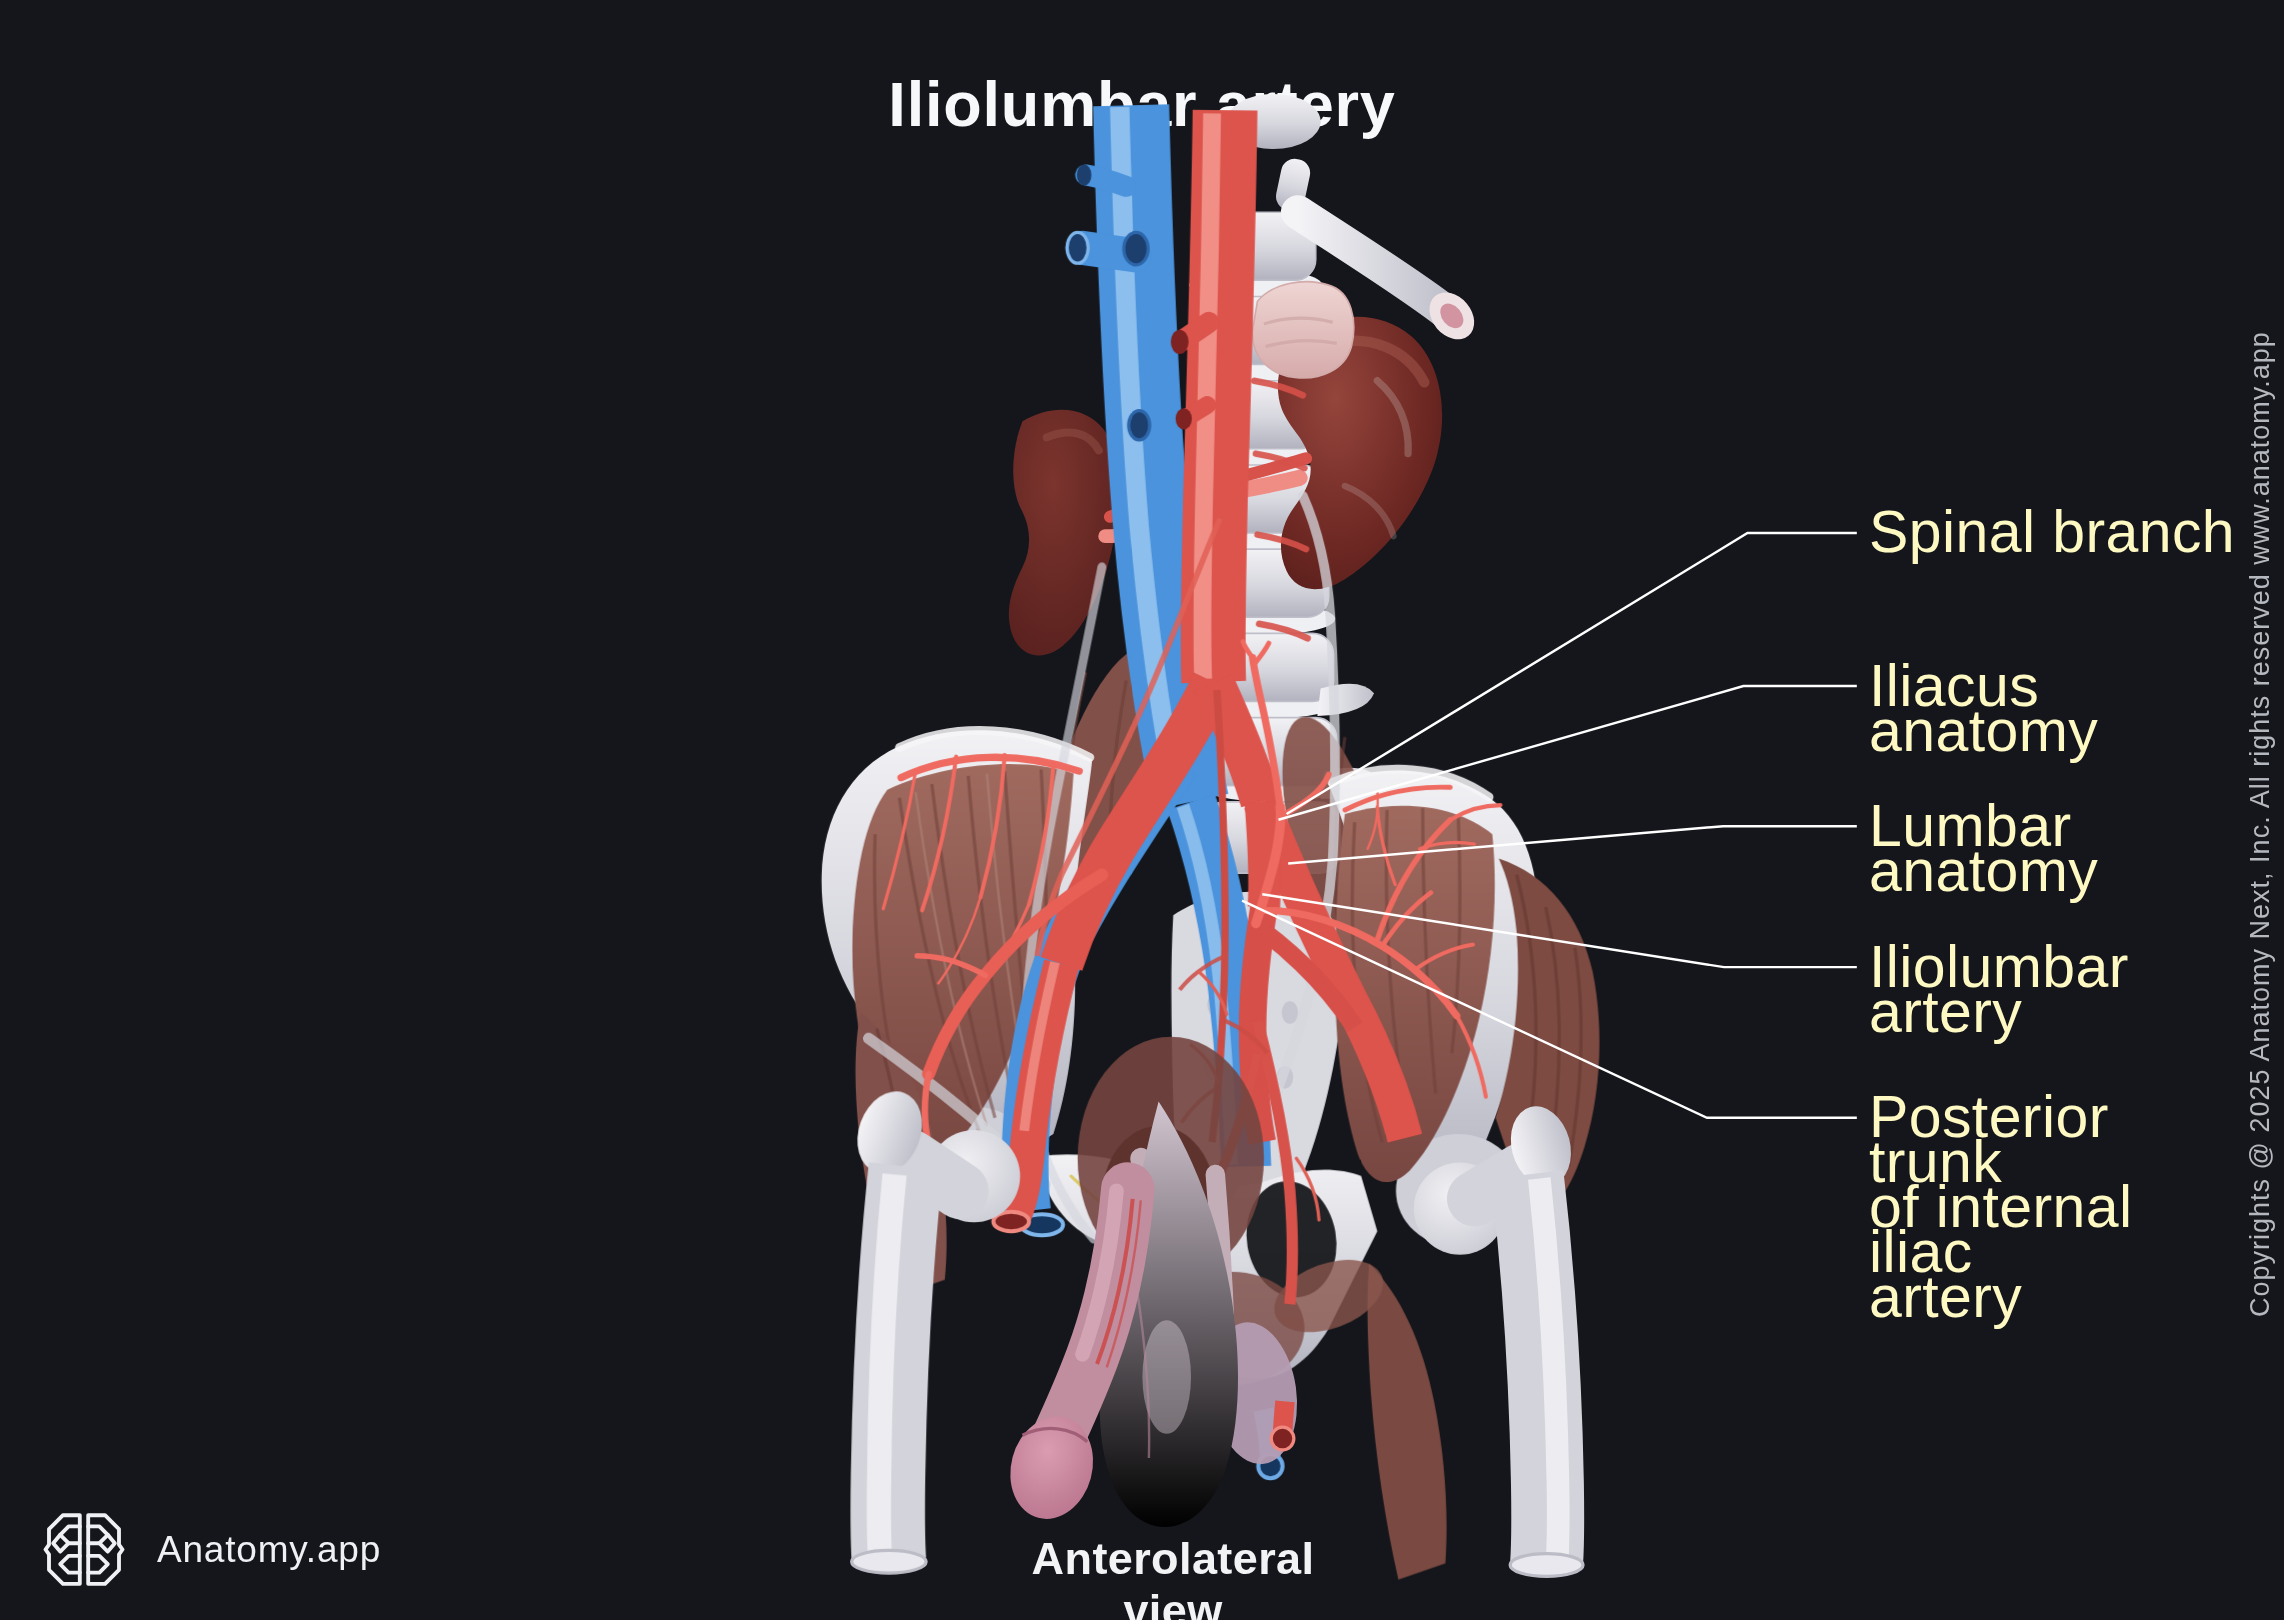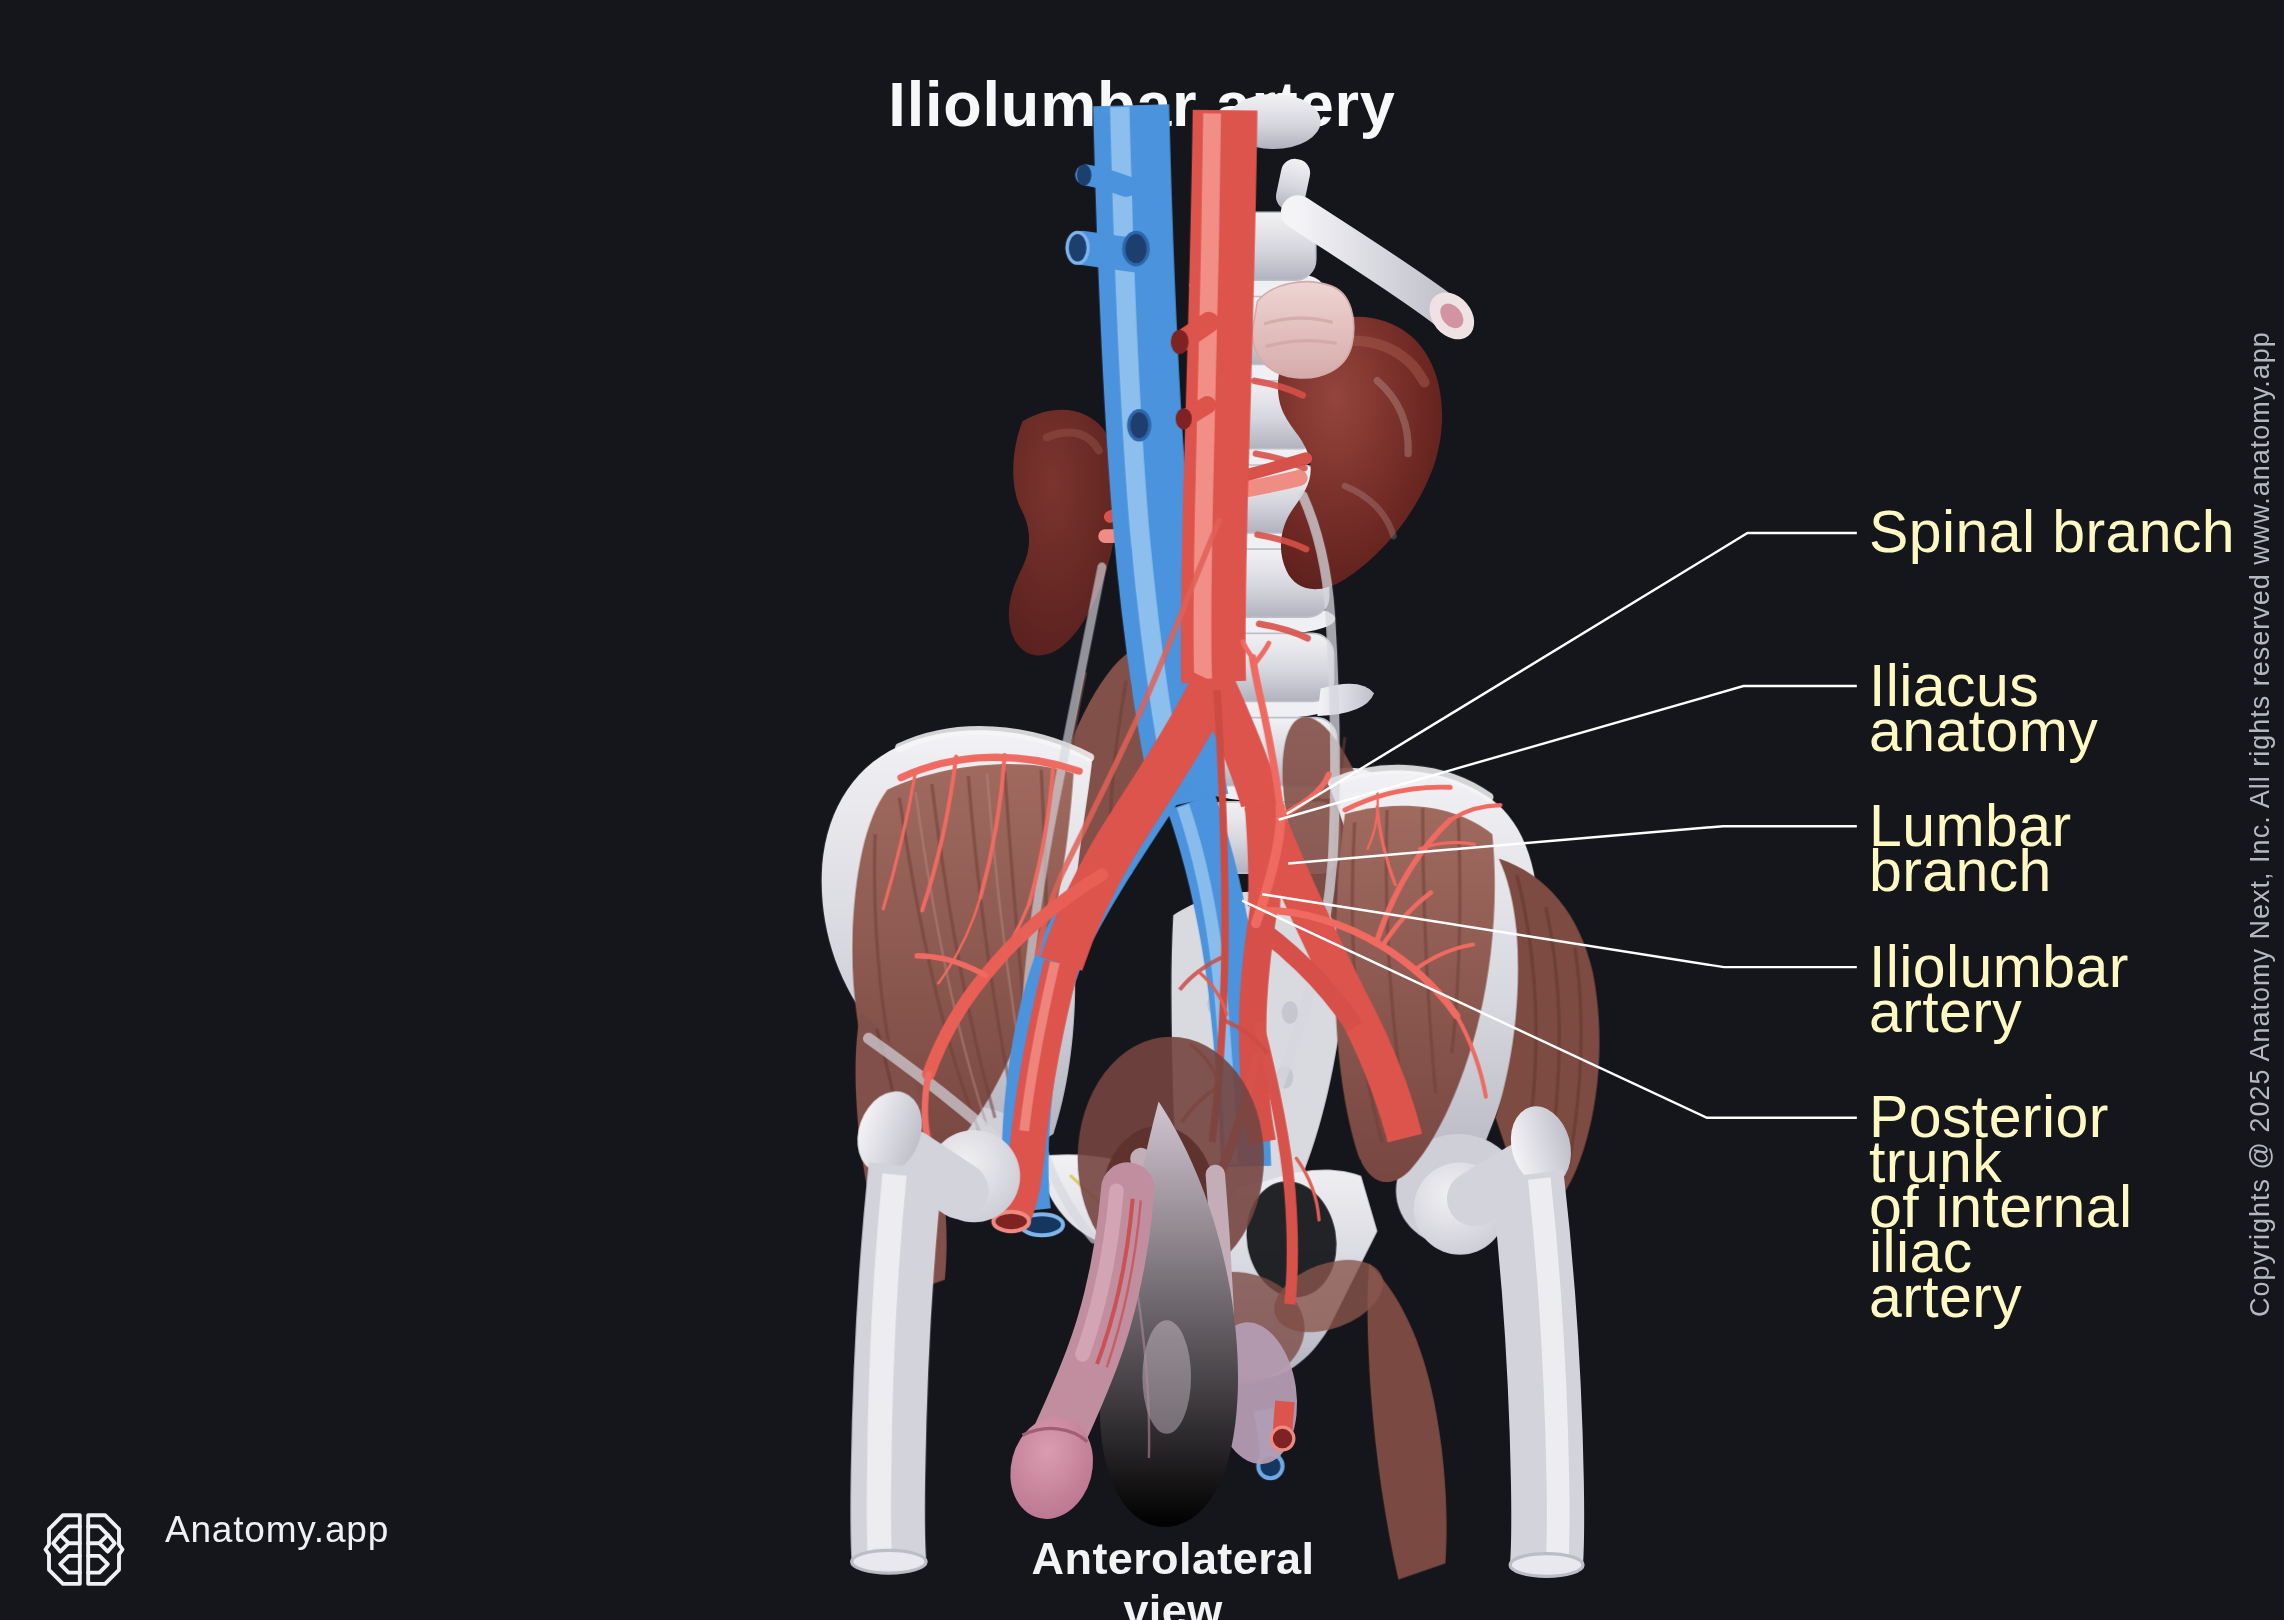--- a/index.html
+++ b/index.html
@@ -15,21 +15,21 @@
   #anatomy{position:absolute;left:0;top:0;}
   .anno-label{
     position:absolute;
     font-size:59px;line-height:45px;font-weight:500;color:#fef9c3;
     letter-spacing:0.4px;white-space:pre-line;width:381px;
   }
   .caption{
     position:absolute;top:1533px;left:1003px;width:340px;text-align:center;
     font-size:45px;font-weight:600;color:#f2f3f5;letter-spacing:0.4px;
   }
-  .brand{position:absolute;left:42px;top:1509px;display:flex;gap:39px;}
+  .brand{position:absolute;left:42px;top:1509px;display:flex;align-items:center;gap:31px;}
   .brand-name{font-size:37px;color:#eef0f3;letter-spacing:0.8px;}
   .copyright{
     position:absolute;right:8px;top:231px;height:1086px;
     writing-mode:vertical-rl;transform:rotate(180deg);
     font-size:27px;color:#b5b8be;letter-spacing:1px;
     display:flex;align-items:center;
   }
 </style>
 </head>
 <body>
@@ -342,21 +342,21 @@
         <polyline points="1578,1012 2152,847 2292,847"></polyline>
         <polyline points="1590,1066 2127,1020 2292,1020"></polyline>
         <polyline points="1558,1104 2128,1194 2292,1194"></polyline>
         <polyline points="1533,1112 2107,1380 2292,1380"></polyline>
       </g>
   </svg>
 
   <div id="annotations">
       <div class="anno-label" style="left: 1869px; top: 510px;">Spinal branch</div>
       <div class="anno-label" style="left: 1869px; top: 664px;">Iliacus anatomy</div>
-      <div class="anno-label" style="left: 1869px; top: 804px;">Lumbar branch</div>
+      <div class="anno-label" style="left: 1869px; top: 804px;">Lumbar anatomy</div>
       <div class="anno-label" style="left: 1869px; top: 945px;">Iliolumbar artery</div>
       <div class="anno-label" style="left: 1869px; top: 1095px;">Posterior trunk
 of internal iliac
 artery</div>
     </div>
 
   <div class="brand">
     <svg width="84" height="81" viewBox="0 0 120 110" fill="none" stroke="#eef0f3" stroke-width="5.5" stroke-linejoin="round" stroke-linecap="round">
       <path d="M54,6 L30,6 L10,26 L10,48 L5,55 L10,62 L10,84 L30,104 L54,104 Z"></path>
       <path d="M66,6 L90,6 L110,26 L110,48 L115,55 L115,55 L110,62 L110,84 L90,104 L66,104 Z"></path>

